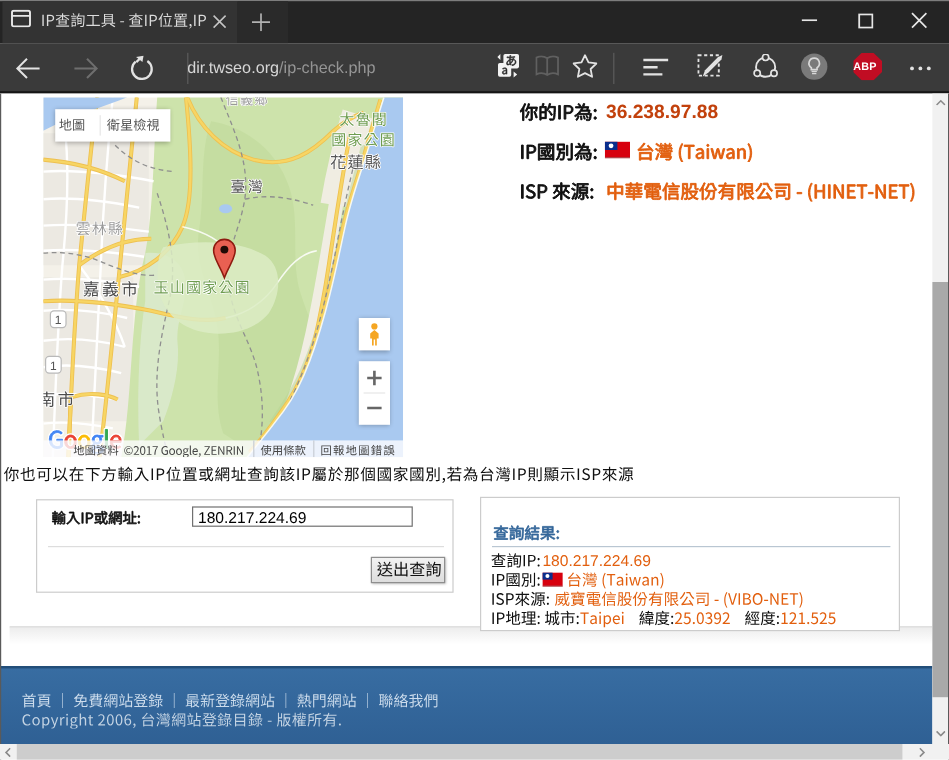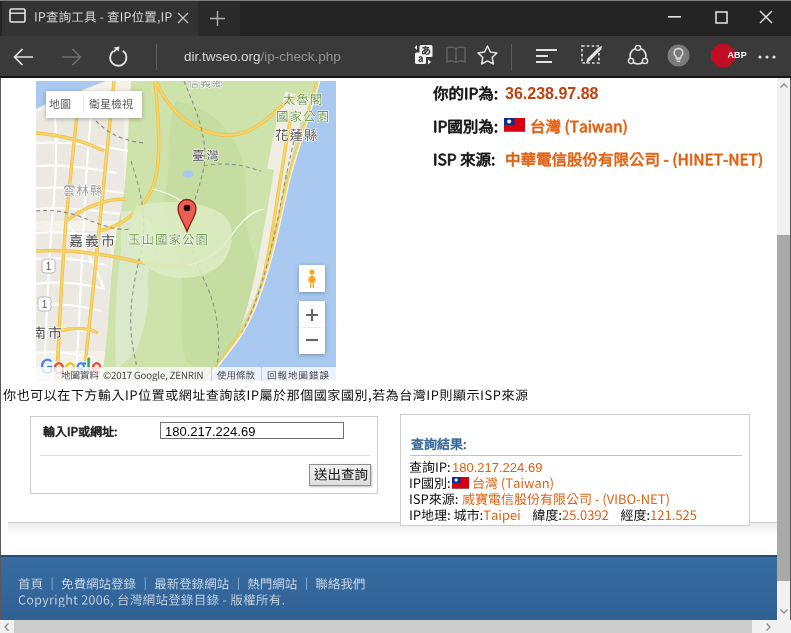--- a/index.html
+++ b/index.html
@@ -210,21 +210,21 @@
   </svg>
 <svg style="position:absolute;left:61px;top:47px" width="21" height="20" viewBox="0 0 21 20">
 <path d="M1,10 H19.5 M11.5,2 L19.5,10 L11.5,18" stroke="#6e6e6e" stroke-width="1.7" fill="none"></path>
   </svg>
 <svg style="position:absolute;left:107px;top:46px" width="22" height="22" viewBox="0 0 22 22">
 <path d="M15.8,4.8 A 8.2 8.2 0 1 1 6.0,5.3" stroke="#e2e2e2" stroke-width="1.9" fill="none"></path>
 <path d="M6.6,5.8 L10.3,2.1" stroke="#e2e2e2" stroke-width="1.9"></path>
 <polygon points="12.6,0.4 11.7,5.6 6.4,1.4" fill="#e2e2e2"></polygon>
   </svg>
 <div style="position:absolute;left:156px;top:44px;width:1px;height:26px;background:#5d5d5d"></div>
-<div style="position:absolute;left:184px;top:49px;font:13.5px 'Liberation Sans',sans-serif;color:#d6d6d6">dir.twseo.org<span style="color:#949494">/ip-check.php</span></div>
+<div style="position:absolute;left:156px;top:49px;font:13.5px 'Liberation Sans',sans-serif;color:#d6d6d6">dir.twseo.org<span style="color:#949494">/ip-check.php</span></div>
 <div style="position:absolute;left:414px;top:45px;width:20px;height:20px">
 <svg style="position:absolute;left:0;top:0" width="20" height="20" viewBox="0 0 20 20">
 <rect x="5.5" y="0" width="13" height="12" rx="1.5" fill="#f2f2f2"></rect>
 <rect x="1" y="7.5" width="11" height="11.5" rx="1.5" fill="#f2f2f2"></rect>
 <path d="M3,5 L0.5,2.5 L3,0 Z" fill="#f2f2f2"></path>
       <path d="M14,19.5 L17,17 L14,14.5 Z" fill="#f2f2f2"></path>
 </svg>
     <svg style="position:absolute;left:7px;top:0px" width="10.0" height="11.2" viewBox="0 0 10.0 11.2">
       <g transform="translate(0,9.20) scale(0.010000)">
         <use href="#q3042" x="0" fill="#2a2a2a" stroke="#2a2a2a" stroke-width="52"></use>
@@ -255,21 +255,21 @@
 <circle cx="11" cy="2.8" r="2.6" fill="#3a3a3a" stroke="#e2e2e2" stroke-width="1.4"></circle>
 <circle cx="4" cy="16" r="2.6" fill="#3a3a3a" stroke="#e2e2e2" stroke-width="1.4"></circle>
 <circle cx="18" cy="16" r="2.6" fill="#3a3a3a" stroke="#e2e2e2" stroke-width="1.4"></circle>
   </svg>
 <svg style="position:absolute;left:667px;top:44px" width="23" height="23" viewBox="0 0 23 23">
 <circle cx="11.5" cy="11.5" r="11" fill="#7a7a7a"></circle>
 <path d="M11.5,4.5 a4.3,4.3 0 0 1 2.4,7.9 l0,1.6 h-4.8 l0,-1.6 a4.3,4.3 0 0 1 2.4,-7.9 Z" fill="none" stroke="#d8d8d8" stroke-width="1.4"></path>
 <path d="M9.3,15.5 h4.4 M9.7,17.3 h3.6" stroke="#d8d8d8" stroke-width="1.2"></path>
   </svg>
 <div style="position:absolute;left:711px;top:44px;width:24px;height:23px;background:#c10d23;clip-path:polygon(30% 0,70% 0,100% 30%,100% 70%,70% 100%,30% 100%,0 70%,0 30%);"></div>
-<div style="position:absolute;left:711px;top:50px;width:36px;text-align:right;font:bold 9px 'Liberation Sans',sans-serif;color:#fff;letter-spacing:0.2px">ABP</div>
+<div style="position:absolute;left:711px;top:50px;width:36px;text-align:left;font:bold 9px 'Liberation Sans',sans-serif;color:#fff;letter-spacing:0.2px">ABP</div>
 <svg style="position:absolute;left:757px;top:54px" width="20" height="6" viewBox="0 0 20 6">
 <circle cx="3" cy="3" r="1.6" fill="#e2e2e2"></circle>
     <circle cx="10" cy="3" r="1.6" fill="#e2e2e2"></circle>
     <circle cx="17" cy="3" r="1.6" fill="#e2e2e2"></circle>
   </svg>
 <div style="position:absolute;left:0;top:78px;width:791px;height:555px;background:#ffffff"></div>
 <div style="position:absolute;left:36px;top:81px;width:300px;height:300px;overflow:hidden">
     <svg style="position:absolute;left:0;top:0" width="300" height="300" viewBox="0 0 300 300">
 <rect width="300" height="300" fill="#f4f1e9"></rect>
 <rect x="0" y="30" width="88" height="110" fill="#ece9e2"></rect>

